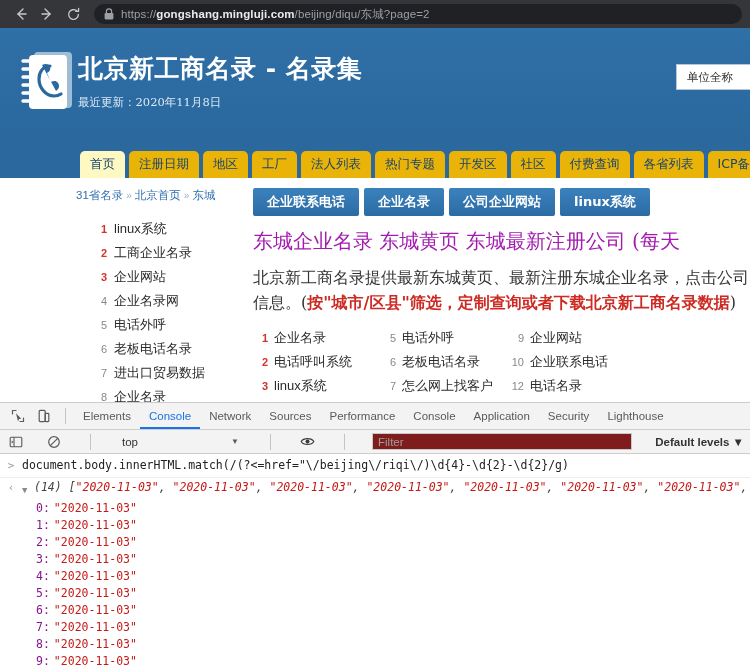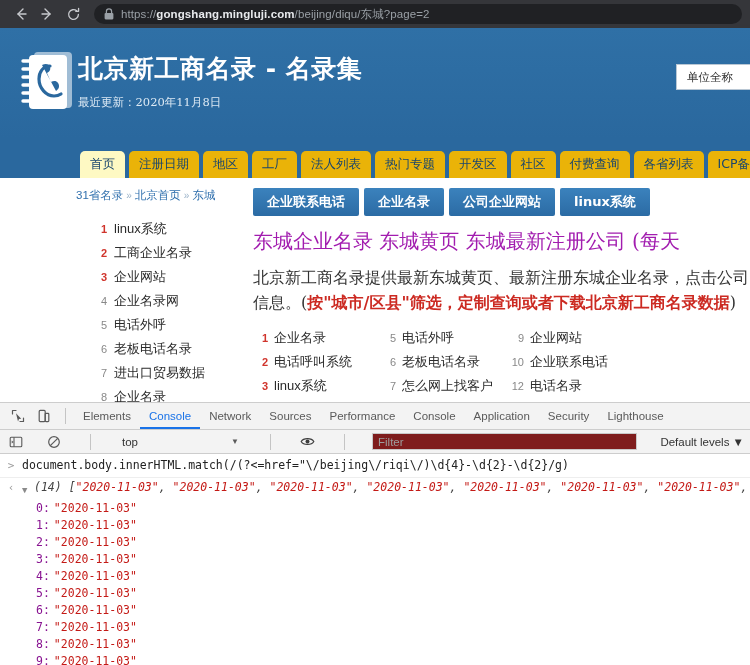--- a/index.html
+++ b/index.html
@@ -140,21 +140,21 @@
   .ctx-select {
     display: flex; align-items: center; justify-content: space-between;
     width: 125px; font-size: 11.5px; color: #333; padding: 0 4px;
   }
   .ctx-select .caret { font-size: 8px; color: #5a5a5a; }
   .filter-input {
     flex: 1; height: 17px; background: #7f1d1d; border: 1px solid #c9c9c9;
     font-size: 11.5px; color: #9e9e9e; padding: 0 5px; line-height: 16px;
     max-width: 345px;
   }
-  .levels { font-size: 11.5px; color: #333; white-space: nowrap; padding-left: 4px; }
+  .levels { font-size: 11.5px; color: #333; white-space: nowrap; padding-left: 4px; font-weight: bold; }
 
   .dt-console {
     flex: 1; overflow: hidden; font-size: 11.5px; line-height: 17px;
     font-family: "DejaVu Sans Mono","Liberation Mono", monospace;
     padding-top: 2px;
   }
   .console-row { display: flex; align-items: flex-start; padding: 1px 0 1px 0; }
   .console-row.cmd { border-bottom: 1px solid #eee; padding-bottom: 3px; }
   .gutter { width: 22px; flex: 0 0 auto; text-align: center; color: #9a9a9a; font-size: 11px; }
   .cmd-text { color: #222; white-space: nowrap; }

